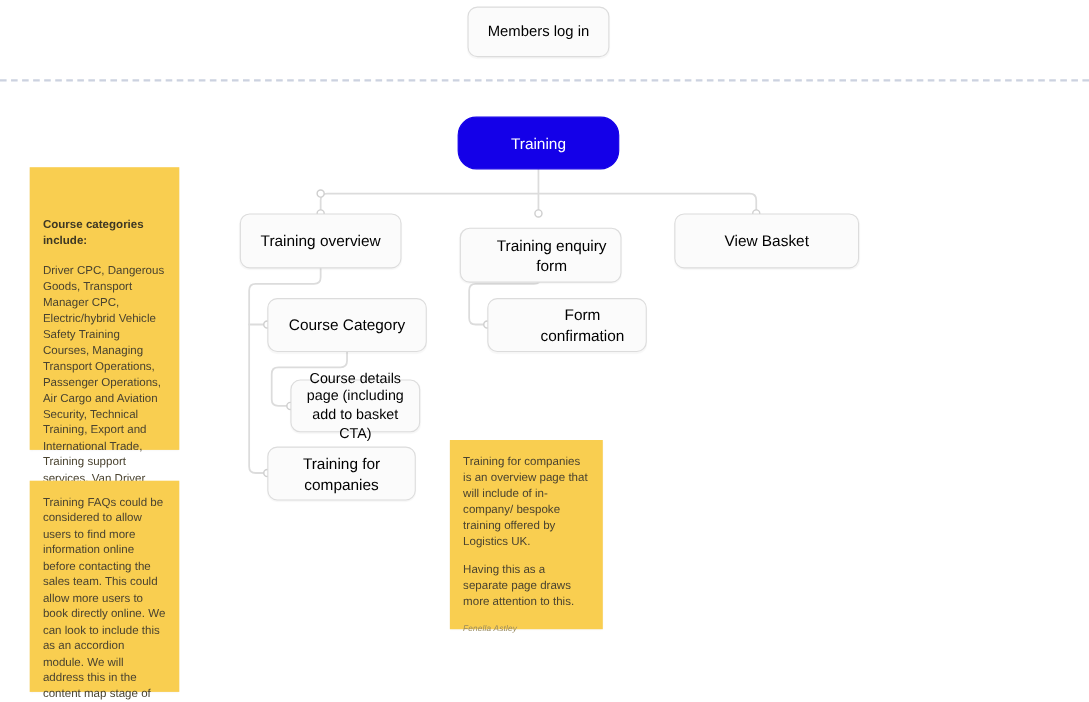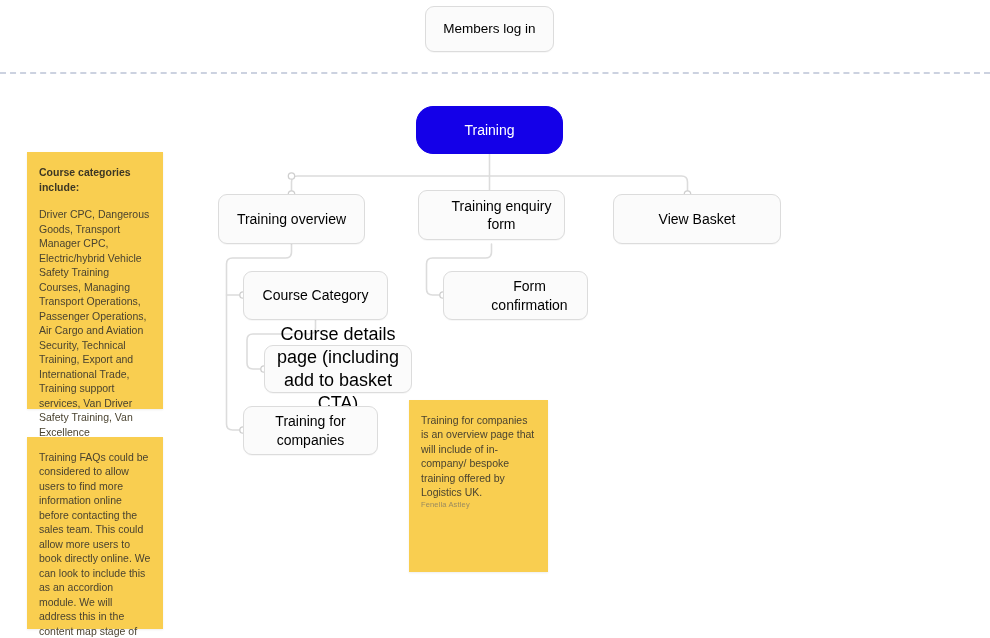--- a/index.html
+++ b/index.html
@@ -49,53 +49,56 @@
     border: 1px solid #1400e8;
     color: #ffffff;
     border-radius: 17px;
     box-shadow: none;
   }
 
   
   #node-members      { left: 425px; top: 6px;   width: 129px; height: 46px; font-size: 13.5px; }
   #node-training     { left: 416px; top: 106px; width: 147px; height: 48px; font-size: 14px; }
   #node-overview     { left: 218px; top: 194px; width: 147px; height: 50px; }
-  #node-enquiry      { left: 418px; top: 190px; width: 147px; height: 50px; padding-left: 28px; }
+  #node-enquiry      { left: 418px; top: 207px; width: 147px; height: 50px; padding-left: 28px; }
   #node-basket       { left: 613px; top: 194px; width: 168px; height: 50px; }
   #node-category     { left: 243px; top: 271px; width: 145px; height: 49px; }
   #node-confirmation { left: 443px; top: 271px; width: 145px; height: 49px; padding-left: 36px; }
-  #node-details      { left: 264px; top: 345px; width: 148px; height: 48px; font-size: 18px; line-height: 1.28; }
+  #node-details      { left: 264px; top: 345px; width: 118px; height: 48px; font-size: 13px; line-height: 1.28; }
   #node-companies    { left: 243px; top: 406px; width: 135px; height: 49px; }
 
   
   .sticky {
     position: absolute;
     background: #f9ce50;
     color: #4a4330;
     font-size: 10.5px;
     line-height: 1.38;
     padding: 13px 12px 10px 12px;
     box-shadow: 0 1px 2px rgba(0,0,0,0.07);
   }
   .sticky .sticky-title {
     font-weight: bold;
     font-size: 10.5px;
     line-height: 1.4;
     margin-bottom: 13px;
     white-space: pre-line;
     color: #3d3724;
+    margin-top: 32px;
   }
   .sticky .sticky-body {
     white-space: pre-line;
   }
   .sticky .sticky-body + .sticky-body { margin-top: 11px; }
   .sticky .sticky-author {
+    margin-top: 13px;
     font-size: 7.5px;
     color: #9a8b5f;
     letter-spacing: 0.15px;
+    font-style: italic;
   }
 
   #sticky-categories { left: 27px; top: 152px; width: 136px; height: 257px; }
   #sticky-faqs       { left: 27px; top: 427px; width: 136px; height: 192px; margin-top: 10px; }
   #sticky-companies  { left: 409px; top: 400px; width: 139px; height: 172px; }
 
   
   #divider {
     position: absolute;
     left: 0; top: 72px;
@@ -163,16 +166,17 @@
     <div class="sticky-author">Fenella Astley</div>
   </div>
 
   <div class="sticky" id="sticky-faqs">
     <div class="sticky-body">Training FAQs could be considered to allow users to find more information online before contacting the sales team. This could allow more users to book directly online. We can look to include this as an accordion module. We will address this in the content map stage of the project.</div>
 
   </div>
 
   <div class="sticky" id="sticky-companies">
     <div class="sticky-body">Training for companies is an overview page that will include of in-company/ bespoke training offered by Logistics UK.</div>
+    <div class="sticky-body">Having this as a separate page draws more attention to this.</div>
     <div class="sticky-author">Fenella Astley</div>
   </div>
 
 </div>
 
 </body></html>

